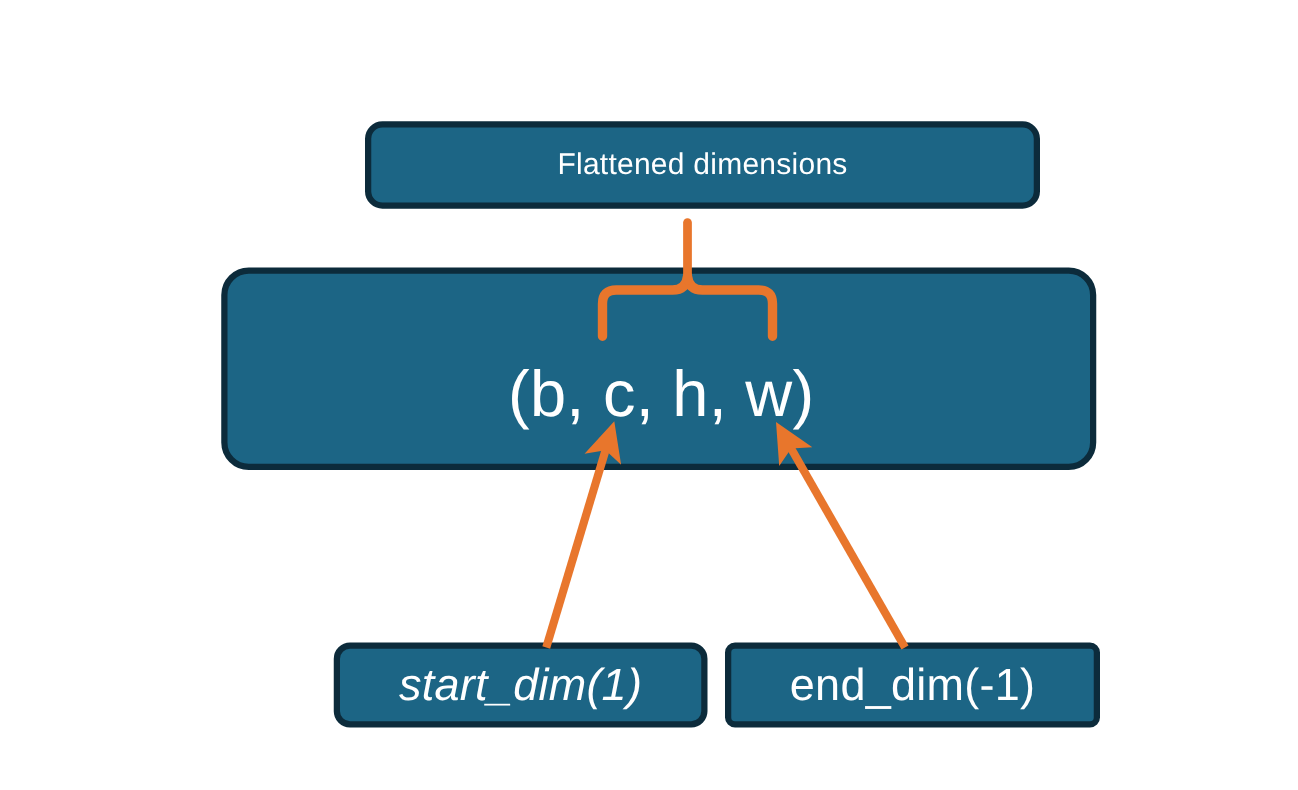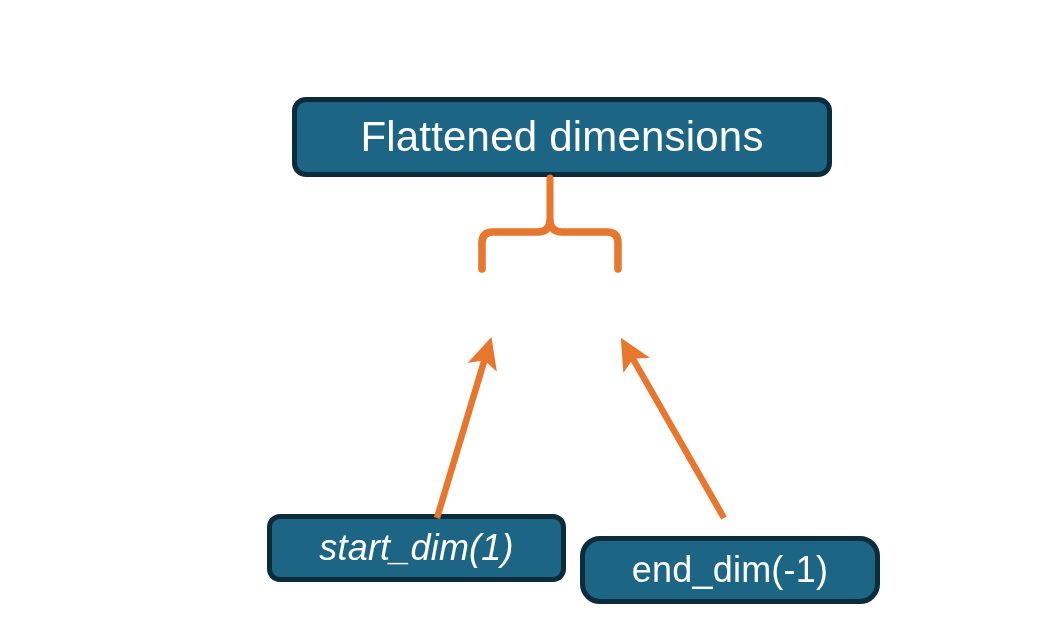--- a/index.html
+++ b/index.html
@@ -35,23 +35,23 @@
   .node-label {
     display: block;
     white-space: nowrap;
   }
 
   
   #node-flattened {
     left: 292px;
     top: 97px;
     width: 540px;
-    height: 80px;
+    height: 70px;
     border-radius: 14px;
-    font-size: 42px;
+    font-size: 24px;
   }
 
   
   #node-tensor {
     left: 177px;
     top: 214px;
     width: 700px;
     height: 162px;
     border-radius: 22px;
     font-size: 52px;
@@ -70,23 +70,22 @@
     height: 68px;
     border-radius: 13px;
     font-size: 36px;
     font-style: italic;
   }
   #node-end-dim {
     left: 580px;
     top: 514px;
     width: 300px;
     height: 68px;
-    border-radius: 20px;
+    border-radius: 8px;
     font-size: 36px;
-    margin-top: 22px;
   }
 
   
   #connectors {
     position: absolute;
     left: 0;
     top: 0;
     width: 1038px;
     height: 632px;
     pointer-events: none;
@@ -94,20 +93,23 @@
 </style>
 </head>
 <body>
 
 <div id="canvas">
 
   <div class="node" id="node-flattened">
     <span class="node-label">Flattened dimensions</span>
   </div>
 
+  <div class="node" id="node-tensor">
+    <span class="node-label">(b, c, h, w)</span>
+  </div>
 
   <div class="node" id="node-start-dim">
     <span class="node-label">start_dim(1)</span>
   </div>
 
   <div class="node" id="node-end-dim">
     <span class="node-label">end_dim(-1)</span>
   </div>
 
   <svg id="connectors" viewBox="0 0 1038 632">

